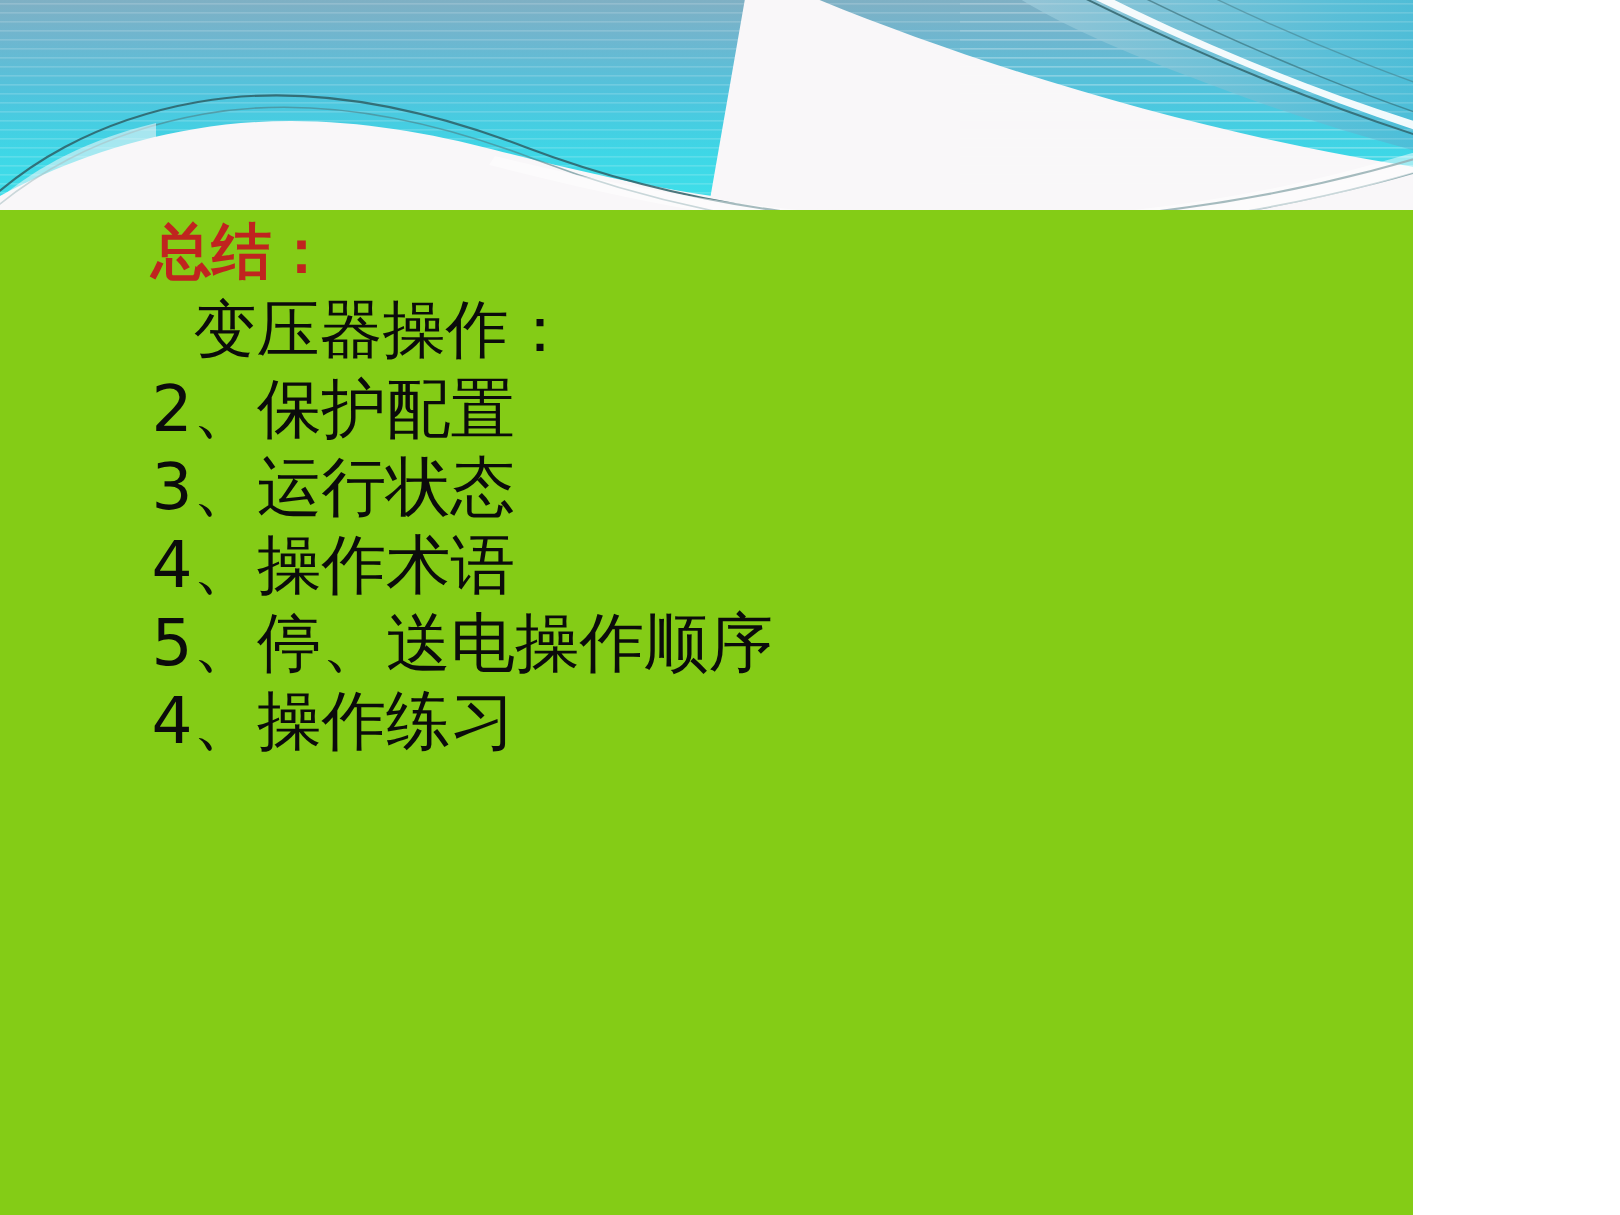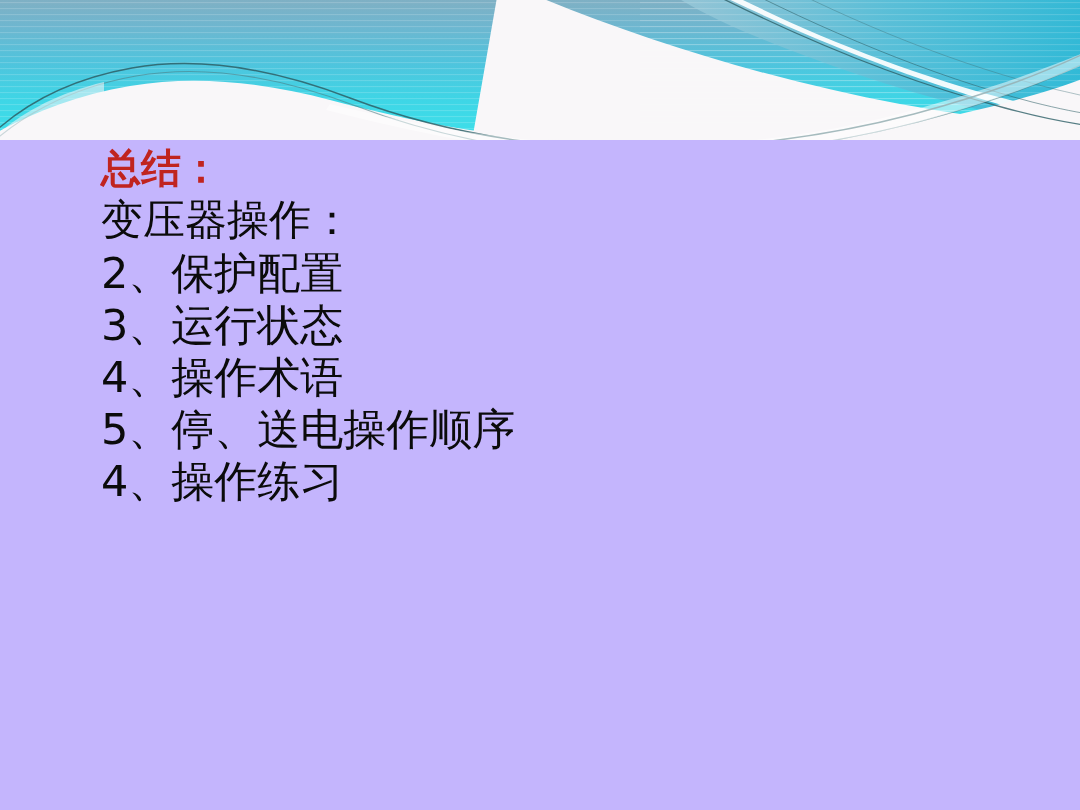--- a/index.html
+++ b/index.html
@@ -6,24 +6,25 @@
   html, body {
     margin: 0;
     padding: 0;
     background: #ffffff;
   }
   body {
     font-family: "DejaVu Sans", "Liberation Sans", sans-serif;
   }
   #slide {
     position: relative;
-    width: 1080px;
+    width: 922px;
     height: 810px;
     overflow: hidden;
-    background: #c4b5fd;
+    background: #84cc16;
+    padding-left: 20px;
   }
   
   #wave-header {
     position: absolute;
     left: 0;
     top: 0;
     width: 1080px;
     height: 140px;
     overflow: hidden;
     pointer-events: none;
@@ -50,20 +51,21 @@
   }
   .line.heading-red {
     color: #c0241f;
     font-weight: 600;
     font-size: 40px;
     line-height: 50px;
   }
   .line.subheading {
     font-size: 42px;
     line-height: 54px;
+    margin-left: 28px;
   }
   .list-line {
     font-size: 43px;
     line-height: 52px;
   }
 </style>
 </head>
 <body>
 
 <div id="slide">

